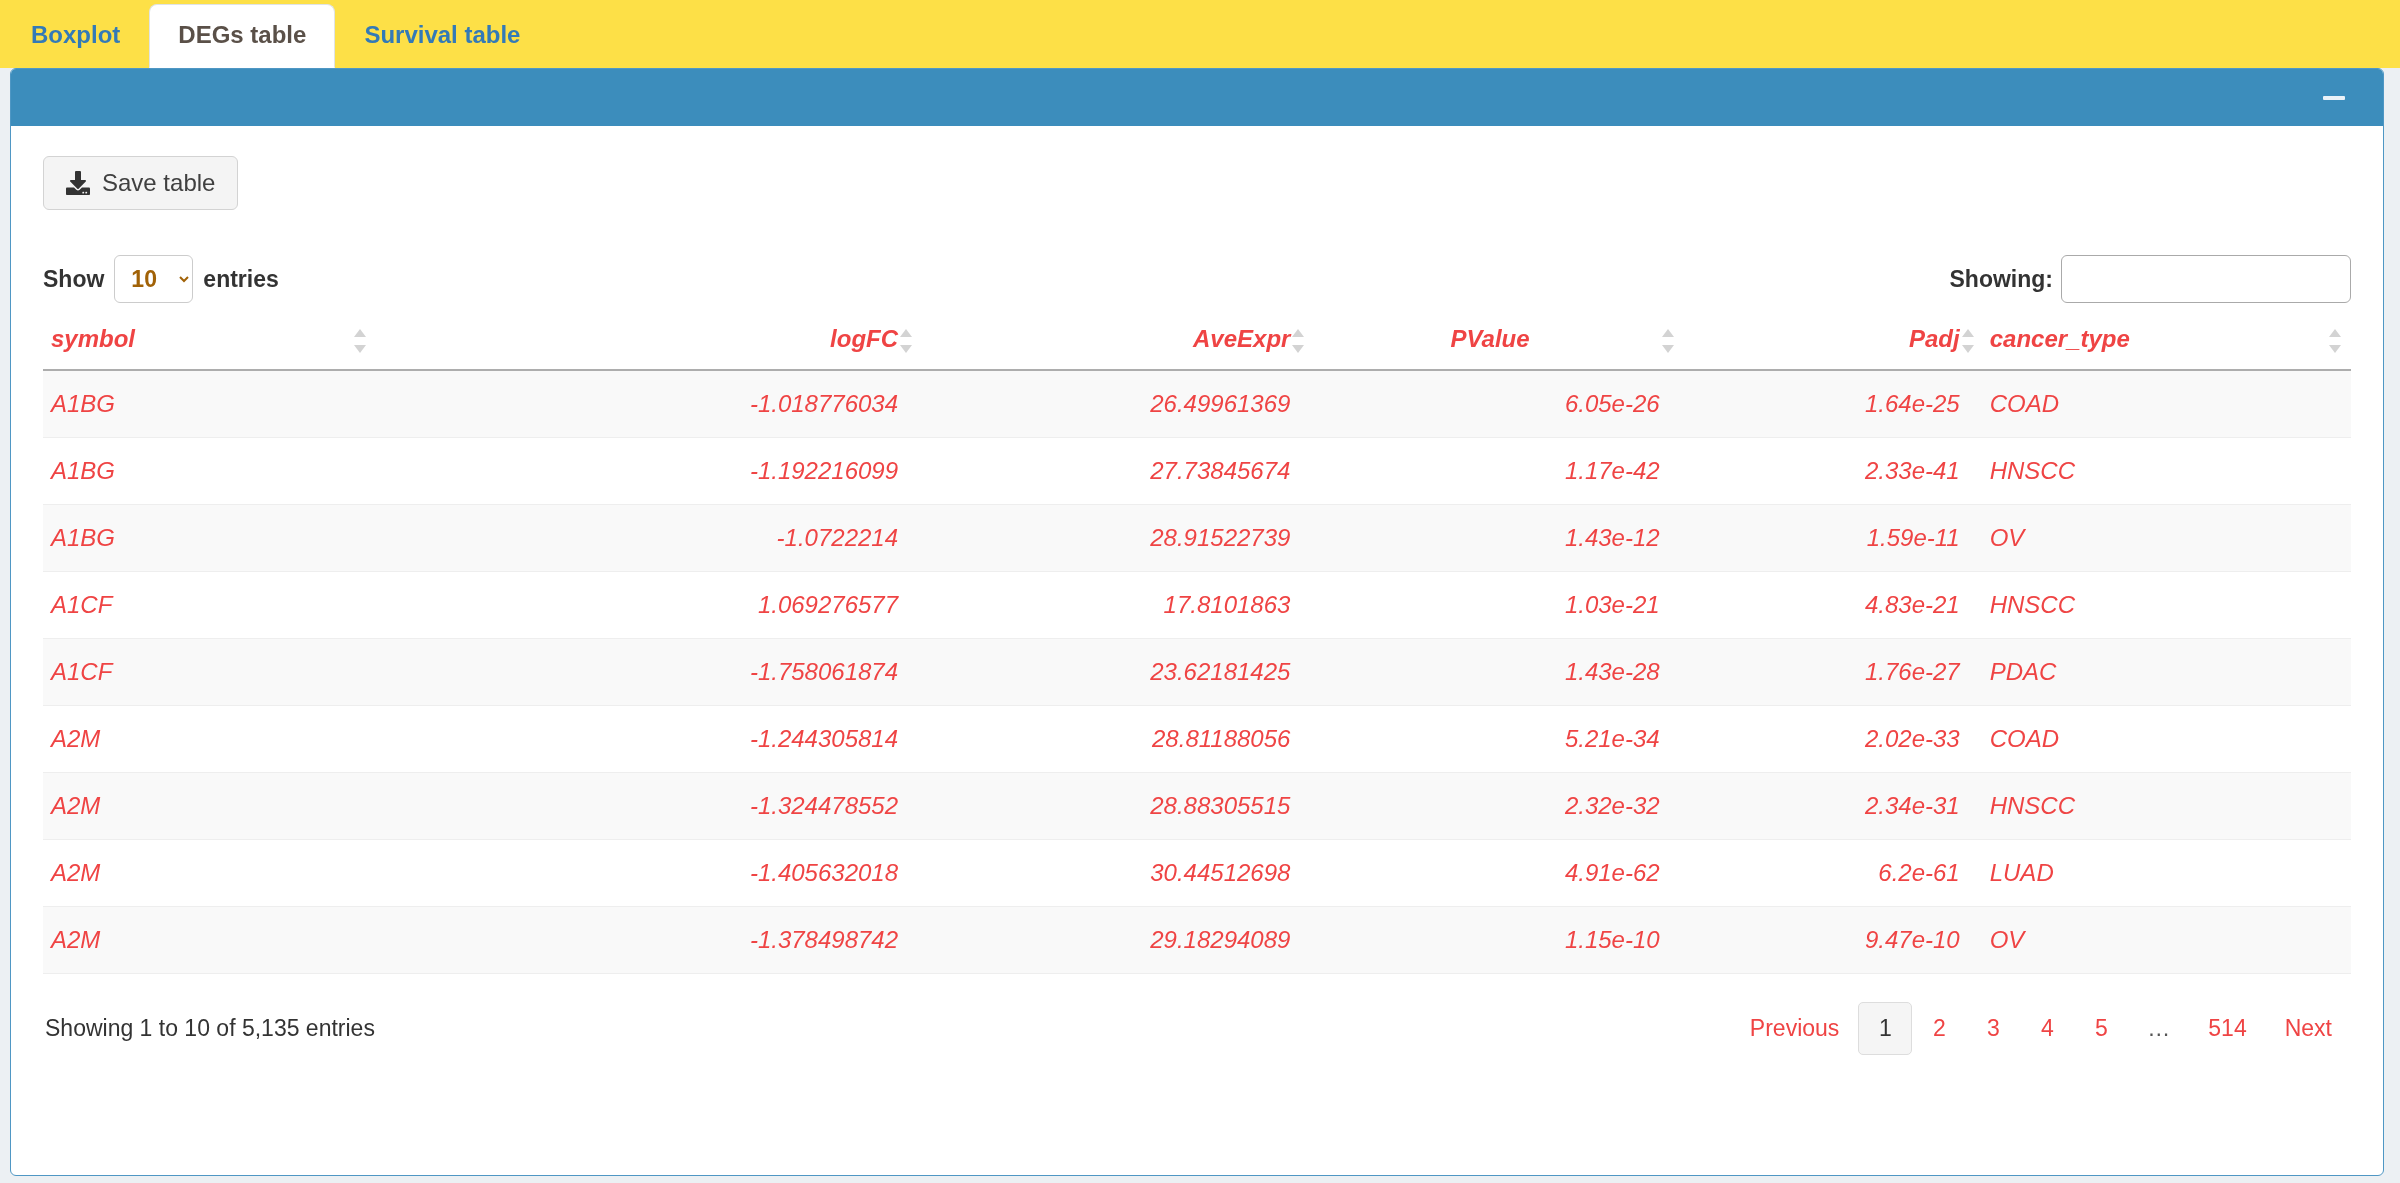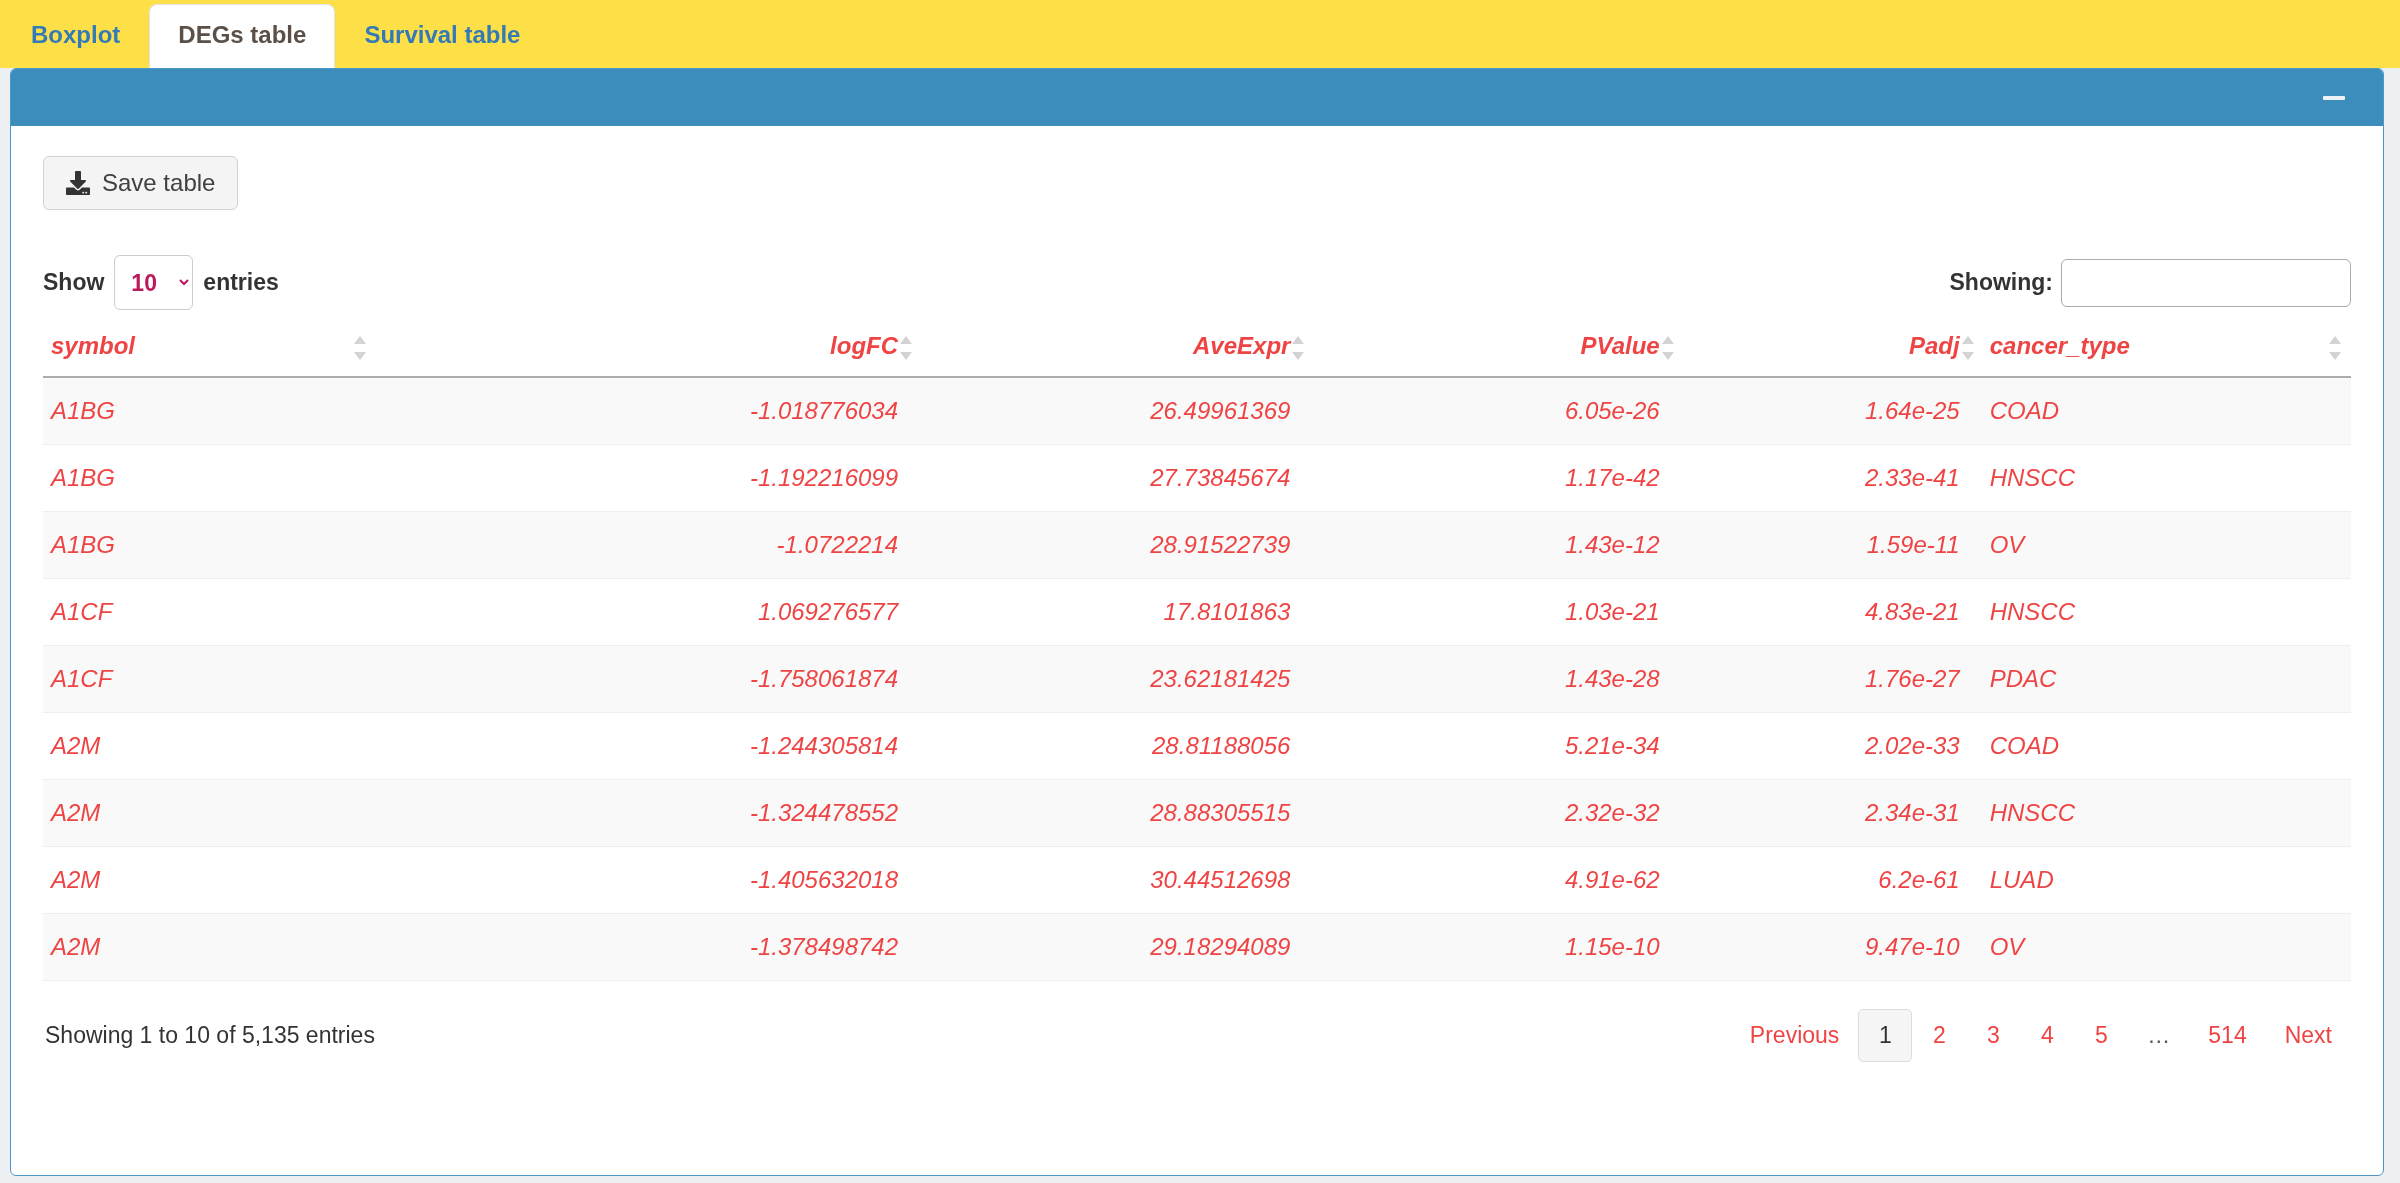--- a/index.html
+++ b/index.html
@@ -117,27 +117,27 @@
     align-items: center;
     gap: 10px;
     font-size: 23px;
     font-weight: bold;
     color: #333333;
   }
   .dt-length select {
     font-family: "Liberation Sans", sans-serif;
     font-size: 23px;
     font-weight: bold;
-    color: #be185d;
+    color: #a16207;
     padding: 8px 6px 8px 12px;
     border: 1px solid #ccc;
     border-radius: 6px;
     background: #ffffff;
     cursor: pointer;
-    height: 55px;
+    height: 48px;
   }
   .dt-filter {
     display: flex;
     align-items: center;
     gap: 8px;
     font-size: 23px;
     font-weight: bold;
     color: #333333;
   }
   .dt-filter input {
@@ -165,21 +165,21 @@
     padding: 14px 22px 16px 8px;
     border-bottom: 2px solid #adadad;
     white-space: nowrap;
     position: relative;
     cursor: pointer;
     vertical-align: bottom;
   }
   th.c-symbol { text-align: left; width: 21%; padding-left: 14px; }
   th.c-logfc { text-align: right; width: 17%; }
   th.c-aveexpr { text-align: right; width: 17%; }
-  th.c-pvalue { text-align: right; width: 16%; }
+  th.c-pvalue { width: 16%; }
   th.c-padj { text-align: right; width: 13%; }
   th.c-cancer { text-align: left; width: 16%; padding-left: 14px; }
 
   .sorter {
     position: absolute;
     right: 6px;
     bottom: 16px;
     width: 14px;
     height: 24px;
   }

